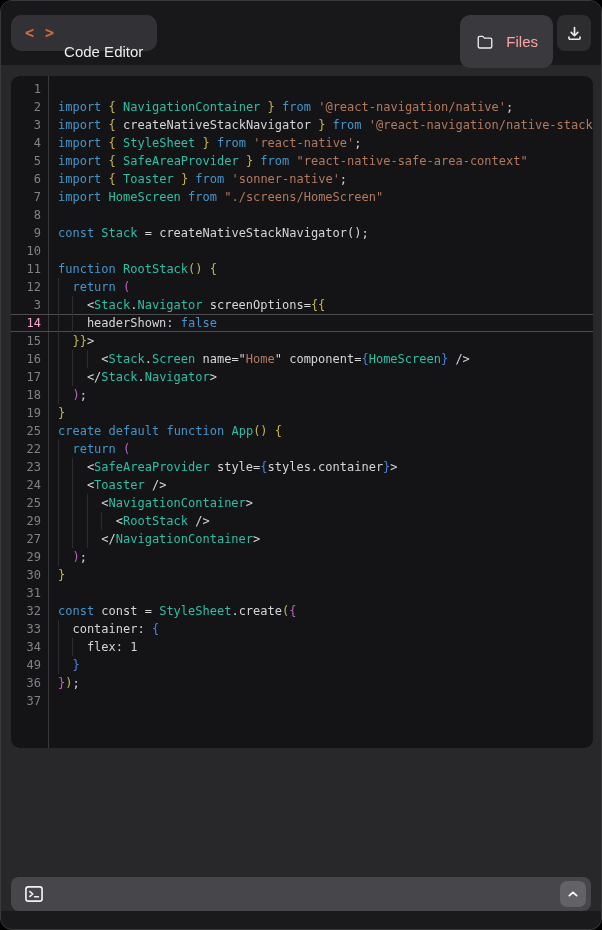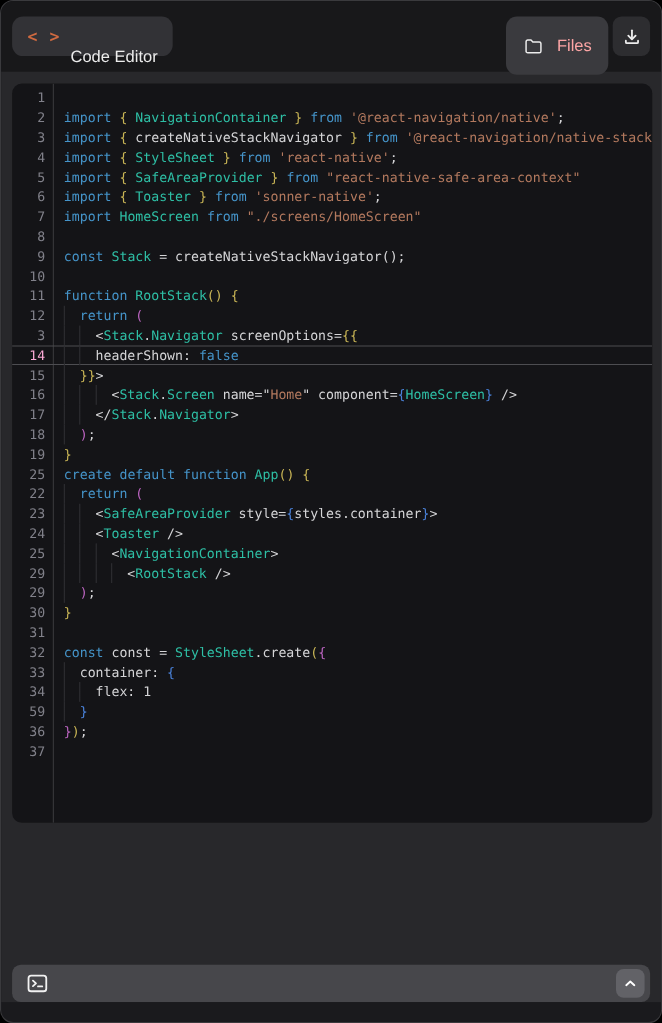--- a/index.html
+++ b/index.html
@@ -94,27 +94,28 @@
         <div class="line"><span class="ln">16</span><span class="ig"></span><span class="ig"></span><span class="ig"></span><span class="tk-p">&lt;</span><span class="tk-t">Stack</span><span class="tk-p">.</span><span class="tk-t">Screen</span><span class="tk-p"> name="</span><span class="tk-s">Home</span><span class="tk-p">" component=</span><span class="tk-b">{</span><span class="tk-t">HomeScreen</span><span class="tk-b">}</span><span class="tk-p"> /&gt;</span></div>
         <div class="line"><span class="ln">17</span><span class="ig"></span><span class="ig"></span><span class="tk-p">&lt;/</span><span class="tk-t">Stack</span><span class="tk-p">.</span><span class="tk-t">Navigator</span><span class="tk-p">&gt;</span></div>
         <div class="line"><span class="ln">18</span><span class="ig"></span><span class="tk-p"></span><span class="tk-m">)</span><span class="tk-p">;</span></div>
         <div class="line"><span class="ln">19</span><span class="tk-y">}</span></div>
         <div class="line"><span class="ln">25</span><span class="tk-k">create</span><span class="tk-p"> </span><span class="tk-k">default</span><span class="tk-p"> </span><span class="tk-k">function</span><span class="tk-p"> </span><span class="tk-t">App</span><span class="tk-y">()</span><span class="tk-p"> </span><span class="tk-y">{</span></div>
         <div class="line"><span class="ln">22</span><span class="ig"></span><span class="tk-p"></span><span class="tk-k">return</span><span class="tk-p"> </span><span class="tk-m">(</span></div>
         <div class="line"><span class="ln">23</span><span class="ig"></span><span class="ig"></span><span class="tk-p">&lt;</span><span class="tk-t">SafeAreaProvider</span><span class="tk-p"> style=</span><span class="tk-b">{</span><span class="tk-p">styles.container</span><span class="tk-b">}</span><span class="tk-p">&gt;</span></div>
         <div class="line"><span class="ln">24</span><span class="ig"></span><span class="ig"></span><span class="tk-p">&lt;</span><span class="tk-t">Toaster</span><span class="tk-p"> /&gt;</span></div>
         <div class="line"><span class="ln">25</span><span class="ig"></span><span class="ig"></span><span class="ig"></span><span class="tk-p">&lt;</span><span class="tk-t">NavigationContainer</span><span class="tk-p">&gt;</span></div>
         <div class="line"><span class="ln">29</span><span class="ig"></span><span class="ig"></span><span class="ig"></span><span class="ig"></span><span class="tk-p">&lt;</span><span class="tk-t">RootStack</span><span class="tk-p"> /&gt;</span></div>
+        <div class="line"><span class="ln">27</span><span class="ig"></span><span class="ig"></span><span class="ig"></span><span class="tk-p">&lt;/</span><span class="tk-t">NavigationContainer</span><span class="tk-p">&gt;</span></div>
         <div class="line"><span class="ln">29</span><span class="ig"></span><span class="tk-p"></span><span class="tk-m">)</span><span class="tk-p">;</span></div>
         <div class="line"><span class="ln">30</span><span class="tk-y">}</span></div>
         <div class="line"><span class="ln">31</span></div>
         <div class="line"><span class="ln">32</span><span class="tk-k">const</span><span class="tk-p"> const = </span><span class="tk-t">StyleSheet</span><span class="tk-p">.create</span><span class="tk-y">(</span><span class="tk-m">{</span></div>
         <div class="line"><span class="ln">33</span><span class="ig"></span><span class="tk-p">container: </span><span class="tk-b">{</span></div>
         <div class="line"><span class="ln">34</span><span class="ig"></span><span class="ig"></span><span class="tk-p">flex: 1</span></div>
-        <div class="line"><span class="ln">59</span><span class="ig"></span><span class="tk-p"></span><span class="tk-b">}</span></div>
+        <div class="line"><span class="ln">49</span><span class="ig"></span><span class="tk-p"></span><span class="tk-b">}</span></div>
         <div class="line"><span class="ln">36</span><span class="tk-m">}</span><span class="tk-y">)</span><span class="tk-p">;</span></div>
         <div class="line"><span class="ln">37</span></div>
       </div>
   </div>
 
   <div class="bottombar">
     <button class="term-btn">
       <span style="display:flex;">
         <svg width="22" height="22" viewBox="0 0 24 24" fill="none" stroke="#f2f2f2" stroke-width="1.8" stroke-linecap="round" stroke-linejoin="round">
           <rect x="3.2" y="4.2" width="17.6" height="15.6" rx="2.6"></rect>

